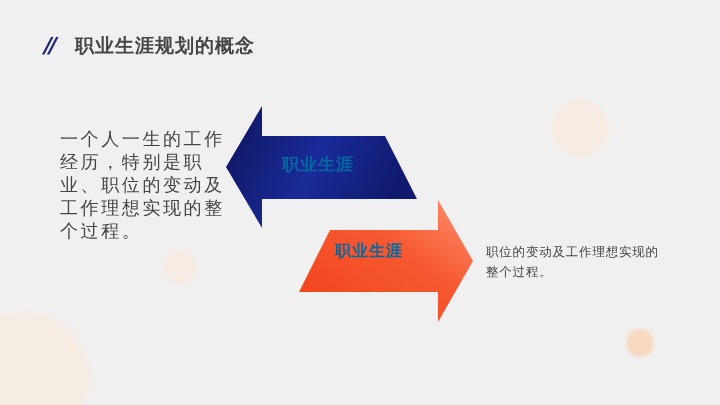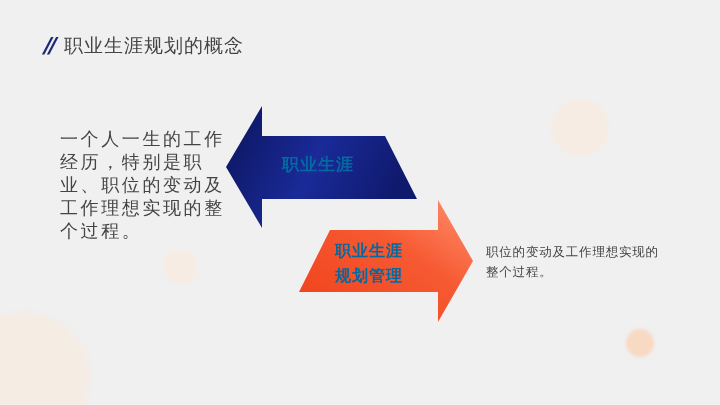--- a/index.html
+++ b/index.html
@@ -9,21 +9,21 @@
     font-family:"DejaVu Sans","Liberation Sans",sans-serif;
   }
   .circle { position:absolute; border-radius:50%; }
   .c1 { left:551px; top:99px; width:58px; height:58px; background:#f6ece3; filter:blur(1px); }
   .c2 { left:-40px; top:312px; width:130px; height:130px; background:#f5ece4; filter:blur(2px); }
   .c3 { left:163px; top:250px; width:34px; height:34px; background:#f6ece4; filter:blur(1.5px); }
   .c4 { left:626px; top:329px; width:28px; height:28px; background:#f8d9c2; filter:blur(1.5px); }
 
   .title-wrap { position:absolute; left:44px; top:33px; display:flex; align-items:center; }
   .slashes { color:#1c2a78; font-weight:bold; font-size:22px; font-style:italic; letter-spacing:-3px; margin-right:10px; line-height:1; }
-  .title { color:#444; font-size:19px; font-weight:normal; letter-spacing:1px; }
+  .title { color:#444; font-size:19px; font-weight:bold; letter-spacing:1px;margin-left:11px; }
 
   .left-text {
     position:absolute; left:60px; top:127px; width:180px;
     font-size:18px; line-height:23px; color:#444; letter-spacing:2.6px;
   }
   .right-text {
     position:absolute; left:486px; top:242px; width:180px;
     font-size:12.5px; line-height:20px; color:#444; letter-spacing:0.8px;
   }
   .arrows { position:absolute; left:0; top:0; }
@@ -63,16 +63,15 @@
       <stop offset="1" stop-color="#ff9070"></stop>
     </linearGradient>
   </defs>
   <polygon points="226,167 262,106 262,136 385,136 417,199 262,199 262,228" fill="url(#gNavy)"></polygon>
   <polygon points="473,261 438,200 438,230 330,230 299,292 438,292 438,322" fill="url(#gOrange)"></polygon>
 </svg>
 
 <div class="arrow-label lbl1">职业生涯</div>
 <div class="arrow-label lbl2">
   <div>职业生涯</div>
-  <div>规划管理</div>
 </div>
 
 <div class="right-text">职位的变动及工作理想实现的整个过程。</div>
 
 </body></html>

